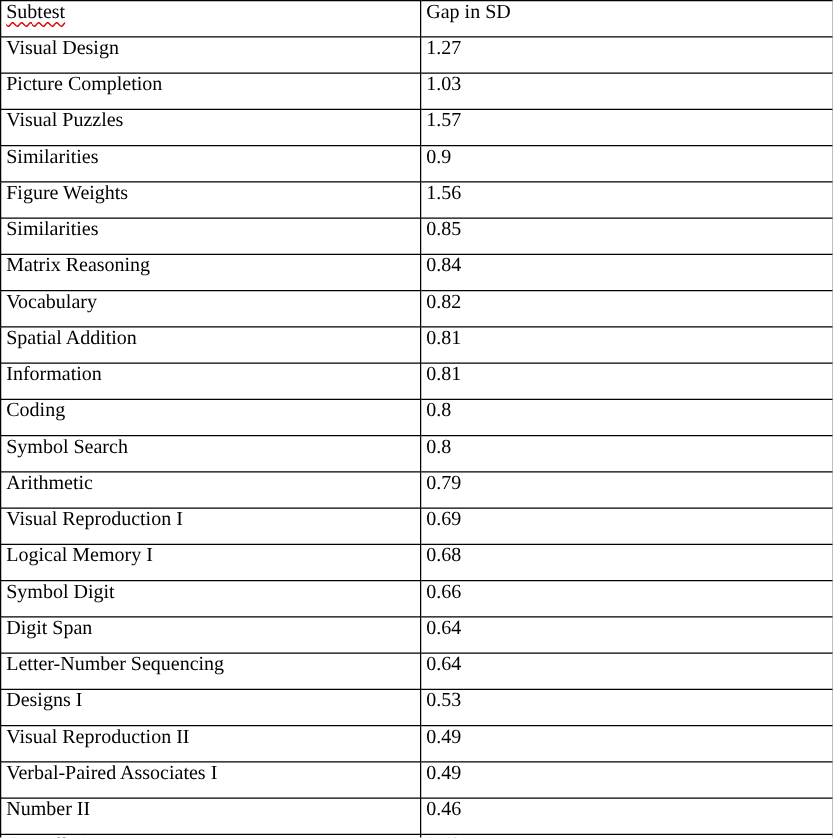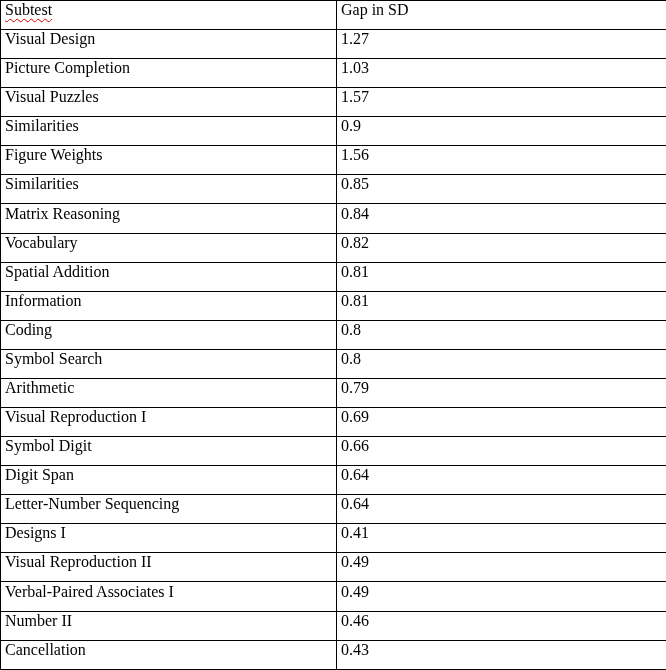--- a/index.html
+++ b/index.html
@@ -124,40 +124,44 @@
       <tr>
         <td>Arithmetic</td>
         <td>0.79</td>
       </tr>
 
       <tr>
         <td>Visual Reproduction I</td>
         <td>0.69</td>
       </tr>
 
+      <tr>
+        <td>Logical Memory I</td>
+        <td>0.68</td>
+      </tr>
 
       <tr>
         <td>Symbol Digit</td>
         <td>0.66</td>
       </tr>
 
 
       <tr>
         <td>Digit Span</td>
         <td>0.64</td>
       </tr>
 
       <tr>
         <td>Letter-Number Sequencing</td>
         <td>0.64</td>
       </tr>
 
       <tr>
         <td>Designs I</td>
-        <td>0.41</td>
+        <td>0.53</td>
       </tr>
 
 
       <tr>
         <td>Visual Reproduction II</td>
         <td>0.49</td>
       </tr>
 
       <tr>
         <td>Verbal-Paired Associates I</td>

